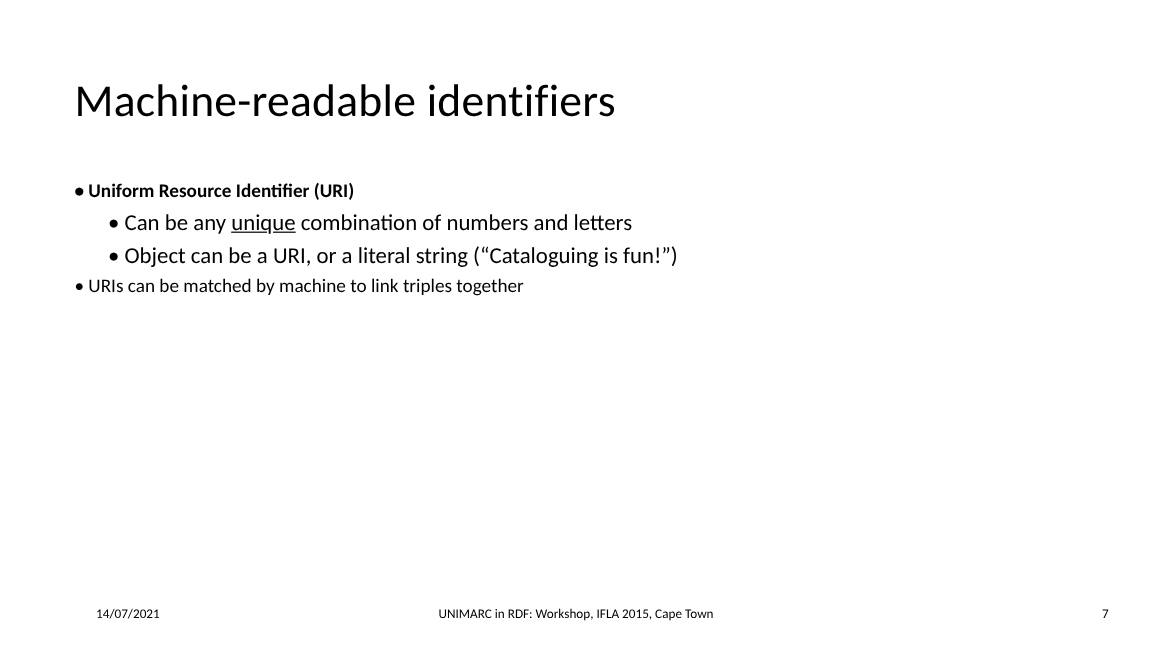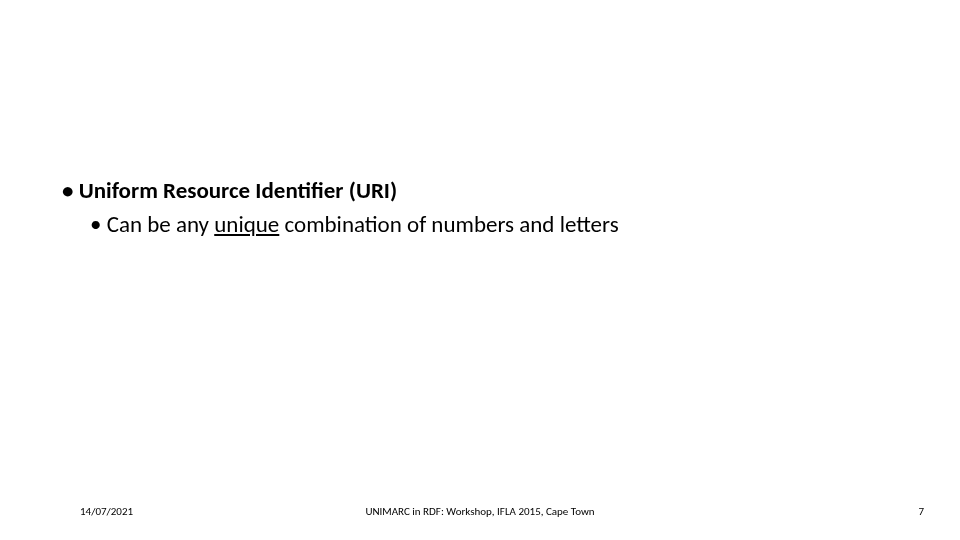--- a/index.html
+++ b/index.html
@@ -1,44 +1,47 @@
 <!DOCTYPE html>
 <html><head>
 <meta charset="utf-8">
 <style>
   * { box-sizing: border-box; margin: 0; padding: 0; }
   html, body { width: 960px; height: 540px; background: #fff; font-family: Calibri, "Segoe UI", Arial, sans-serif; color: #000; }
   .slide { position: relative; width: 960px; height: 540px; }
   .title { position: absolute; left: 62px; top: 62px; font-size: 38px; font-weight: 400; letter-spacing: 0.2px; }
   .content { position: absolute; left: 62px; top: 150px; right: 62px; }
-  .lvl1 { font-size: 23px; margin-bottom: 6px; margin-top: 26px; }
-  .lvl2 { font-size: 23px; margin-left: 28px; margin-bottom: 4px; }
+  .lvl1 { font-size: 16px; margin-bottom: 6px; }
+  .lvl2 { font-size: 19px; margin-left: 28px; margin-bottom: 4px; }
   .lvl3 { font-size: 16px; margin-left: 62px; margin-bottom: 4px; }
   .bullet::before { content: "• "; }
   .u { text-decoration: underline; }
   .b { font-weight: 600; }
   .footer-date { position: absolute; left: 80px; bottom: 22px; font-size: 11px; color: #000; }
   .footer-center { position: absolute; left: 0; right: 0; bottom: 22px; text-align: center; font-size: 11px; color: #000; }
   .footer-num { position: absolute; right: 36px; bottom: 22px; font-size: 11px; color: #000; }
 </style>
 </head>
 <body>
 
 <div class="slide">
+  <div class="title">Machine-readable identifiers</div>
 
   <div class="content">
 
     <div class="lvl1 bullet b">Uniform Resource Identifier (URI)</div>
 
     <div class="lvl2 bullet">
       <span>Can be any </span><span class="u">unique</span><span> combination of numbers and letters</span>
     </div>
 
 
 
+    <div class="lvl2 bullet">Object can be a URI, or a literal string (“Cataloguing is fun!”)</div>
 
+    <div class="lvl1 bullet">URIs can be matched by machine to link triples together</div>
 
   </div>
 
   <div class="footer-date">14/07/2021</div>
   <div class="footer-center">UNIMARC in RDF: Workshop, IFLA 2015, Cape Town</div>
   <div class="footer-num">7</div>
 </div>
 
 </body></html>

